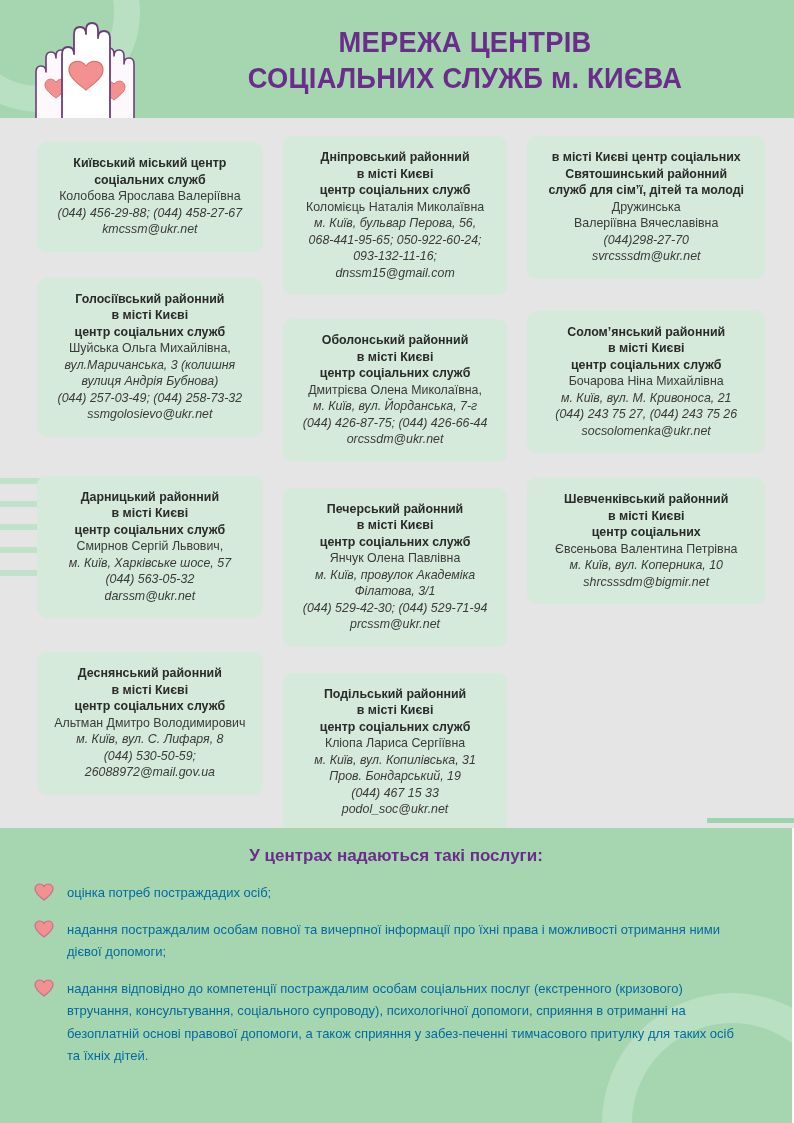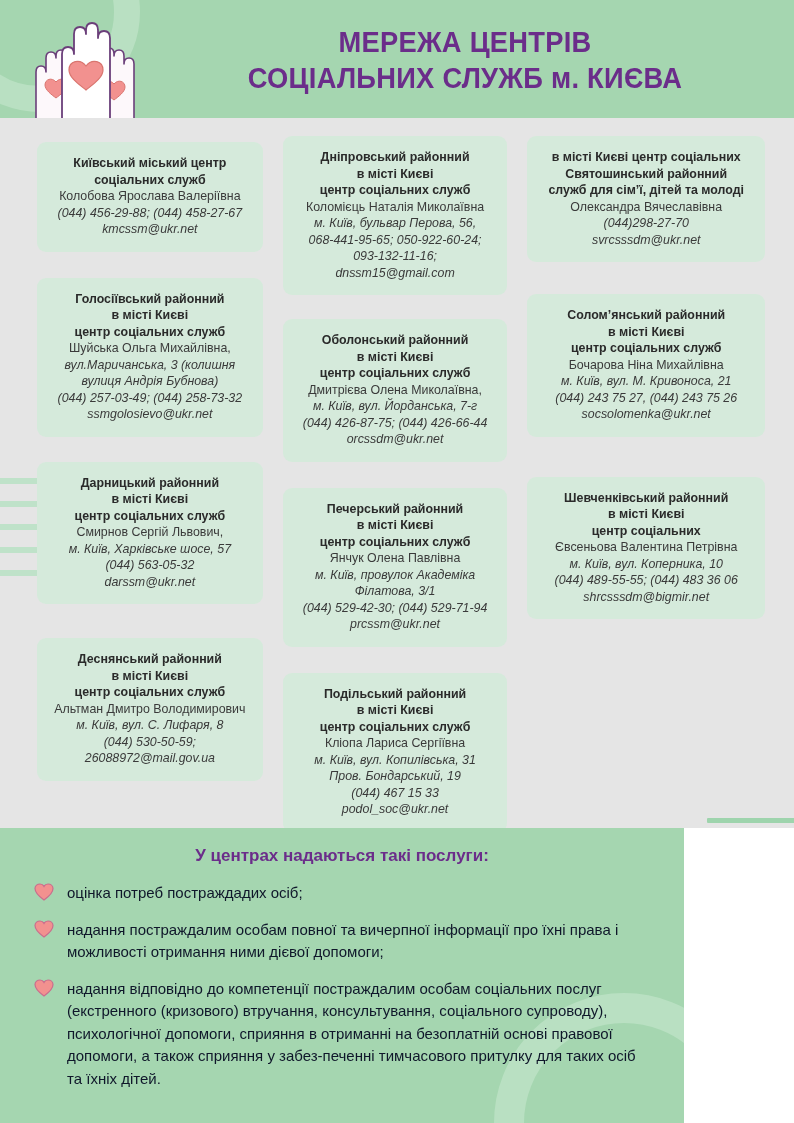--- a/index.html
+++ b/index.html
@@ -141,21 +141,21 @@
   .illus-lines .iline {
     height: 5px;
     background: #9ed4ad;
     margin-bottom: 13px;
     border-radius: 1px;
   }
 
   
   .services {
     position: relative;
-    width: 684px;
+    width: 792px;
     height: 295px;
     background: #a5d6b0;
     overflow: hidden;
   }
   .services-arc {
     position: absolute;
     right: -70px;
     bottom: -130px;
     width: 260px;
     height: 260px;
@@ -183,22 +183,22 @@
     margin-bottom: 14px;
   }
   .bullet-heart {
     flex: 0 0 auto;
     width: 20px;
     height: 18px;
     margin-right: 13px;
     margin-top: 1px;
   }
   .bullet-text {
-    color: #0f172a;
-    font-size: 15px;
+    color: #0369a1;
+    font-size: 13px;
     line-height: 22.5px;
     flex: 1 1 auto;
   }
 </style>
 </head>
 <body>
 
 <div class="header">
   <div class="header-arc"></div>
 
@@ -251,21 +251,21 @@
         <div class="card-title">Голосіївський районний</div>
         <div class="card-title">в місті Києві</div>
         <div class="card-title">центр соціальних служб</div>
         <div class="card-person">Шуйська Ольга Михайлівна,</div>
         <div class="card-line">вул.Маричанська, 3 (колишня</div>
         <div class="card-line">вулиця Андрія Бубнова)</div>
         <div class="card-line">(044) 257-03-49; (044) 258-73-32</div>
         <div class="card-line">ssmgolosievo@ukr.net</div>
       </div>
 
-      <div class="card" style="margin-top:25px;">
+      <div class="card" style="margin-top:39px;">
         <div class="card-title">Дарницький районний</div>
         <div class="card-title">в місті Києві</div>
         <div class="card-title">центр соціальних служб</div>
         <div class="card-person">Смирнов Сергій Львович,</div>
         <div class="card-line">м. Київ, Харківське шосе, 57</div>
         <div class="card-line">(044) 563-05-32</div>
         <div class="card-line">darssm@ukr.net</div>
       </div>
 
       <div class="card" style="margin-top:34px;">
@@ -322,42 +322,42 @@
         <div class="card-line">(044) 467 15 33</div>
         <div class="card-line">podol_soc@ukr.net</div>
       </div>
     </div>
 
     <div class="col col-3">
       <div class="card">
         <div class="card-title">в місті Києві центр соціальних</div>
         <div class="card-title">Святошинський районний</div>
         <div class="card-title">служб для сім’ї, дітей та молоді</div>
-        <div class="card-person">Олександра Вячеславівна</div>
+        <div class="card-person">Дружинська</div>
+        <div class="card-person">Валеріївна Вячеславівна</div>
         <div class="card-line">(044)298-27-70</div>
         <div class="card-line">svrcsssdm@ukr.net</div>
       </div>
 
       <div class="card" style="margin-top:32px;">
         <div class="card-title">Солом’янський районний</div>
         <div class="card-title">в місті Києві</div>
         <div class="card-title">центр соціальних служб</div>
         <div class="card-person">Бочарова Ніна Михайлівна</div>
         <div class="card-line">м. Київ, вул. М. Кривоноса, 21</div>
         <div class="card-line">(044) 243 75 27, (044) 243 75 26</div>
         <div class="card-line">socsolomenka@ukr.net</div>
       </div>
 
-      <div class="card" style="margin-top:40px;">
+      <div class="card" style="margin-top:25px;">
         <div class="card-title">Шевченківський районний</div>
         <div class="card-title">в місті Києві</div>
         <div class="card-title">центр соціальних</div>
         <div class="card-person">Євсеньова Валентина Петрівна</div>
         <div class="card-line">м. Київ, вул. Коперника, 10</div>
-        <div class="card-line">(044) 489-55-55; (044) 483 36 06</div>
         <div class="card-line">shrcsssdm@bigmir.net</div>
       </div>
     </div>
   </div>
 
   <div class="illus">
     <svg viewBox="0 0 130 120" width="130" height="120">
       <path d="M65 52 c-10-16-32-10-32 8 c0 15 21 28 32 38 c11-10 32-23 32-38 c0-18-22-24-32-8 Z" fill="#f2918f" stroke="#d9756f" stroke-width="1.4"></path>
       <g stroke="#6b3f7a" stroke-width="2" fill="none" stroke-linecap="round">
         <path d="M50 82 L50 65"></path>

